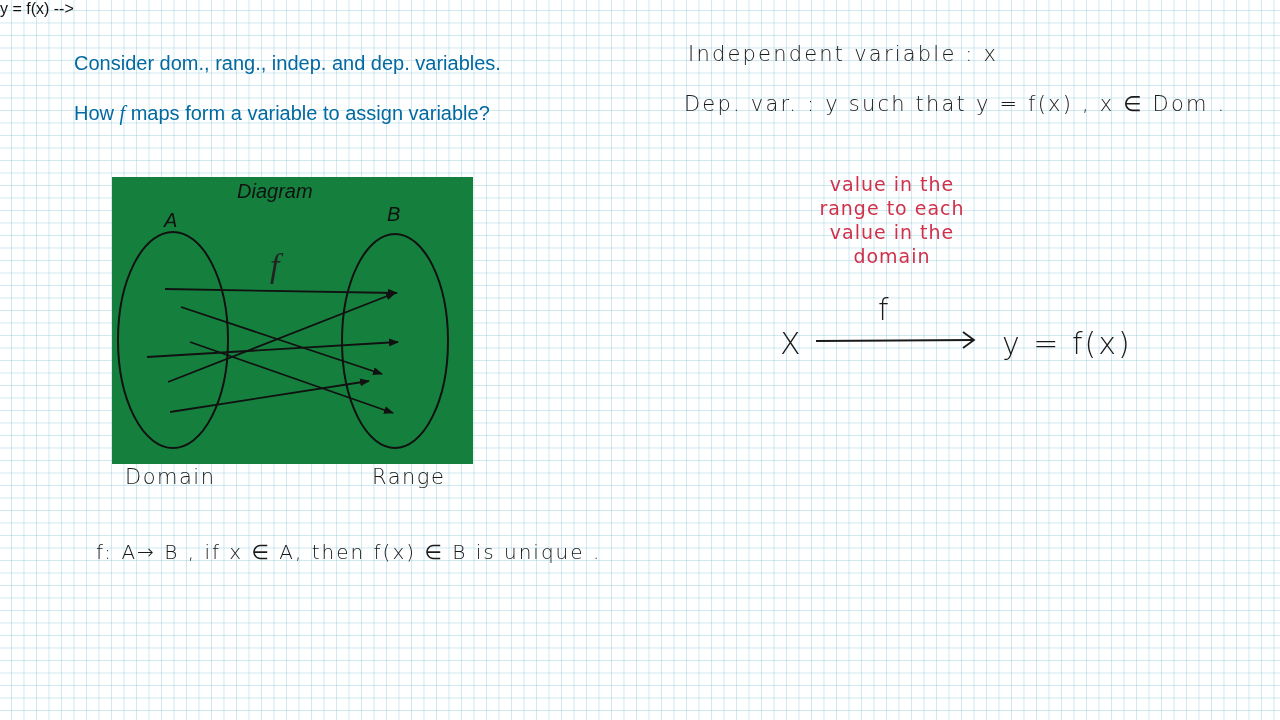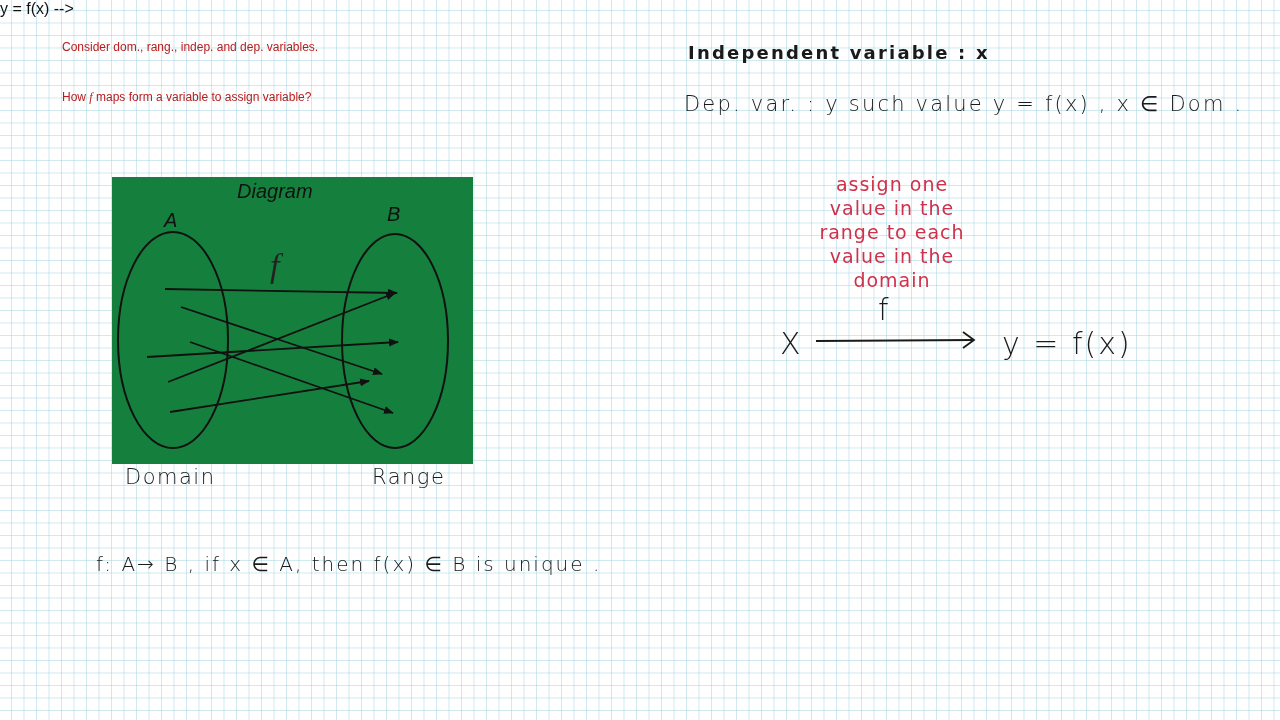--- a/index.html
+++ b/index.html
@@ -16,24 +16,24 @@
       linear-gradient(to right, rgba(150, 205, 220, 0.45) 1px, transparent 1px),
       linear-gradient(to bottom, rgba(150, 205, 220, 0.45) 1px, transparent 1px);
     background-size: 12.5px 12.5px;
     background-position: 11px 10px;
     font-family: "Liberation Sans", sans-serif;
     color: #111;
   }
   .typed {
     position: absolute;
     font-family: "Liberation Sans", sans-serif;
-    font-size: 12px;
-    color: #b91c1c;
+    font-size: 20px;
+    color: #0369a1;
     white-space: nowrap;
-    margin: 0;
+    margin: 12px;
   }
   .typed .fsym {
     font-family: "Liberation Serif", serif;
     font-style: italic;
   }
   .hand {
     position: absolute;
     font-family: "DejaVu Sans", sans-serif;
     font-weight: 300;
     color: #1a1a1a;
@@ -104,29 +104,28 @@
         <line x1="58" y1="235" x2="257" y2="204" marker-end="url(#ah)"></line>
       </g>
   </svg>
 </div>
 
 
 <div class="hand" style="left:125px; top:465px; font-size:21px;">Domain</div>
 <div class="hand" style="left:372px; top:465px; font-size:21px;">Range</div>
 
 
-<div class="hand" style="left:96px; top:540px; font-size:20px; letter-spacing:2px;margin-top:12px;">f: A→ B ,  if  x ∈ A, then  f(x) ∈ B  is unique .</div>
+<div class="hand" style="left:96px; top:540px; font-size:20px; letter-spacing:2px;">f: A→ B ,  if  x ∈ A, then  f(x) ∈ B  is unique .</div>
 
 
-<div class="hand" style="left:688px; top:42px; font-size:18px; letter-spacing:2.2px;font-weight:bold;">Independent variable  :  x</div>
-<div class="hand" style="left:684px; top:92px; font-size:21px; letter-spacing:2.2px;">Dep. var. :  y  such value  y = f(x) ,  x ∈  Dom .</div>
+<div class="hand" style="left:688px; top:42px; font-size:21px; letter-spacing:2.2px;">Independent variable  :  x</div>
+<div class="hand" style="left:684px; top:92px; font-size:21px; letter-spacing:2.2px;">Dep. var. :  y  such that  y = f(x) ,  x ∈  Dom .</div>
 
 
 <div class="red-note">
-  <span>assign one</span>
   <span>value in the</span>
   <span>range to each</span>
   <span>value in the</span>
   <span>domain</span>
 </div>
 
  y = f(x) --&gt;
 <svg class="map-arrow" width="380" height="100" viewBox="0 0 380 100">
   <text x="10" y="69" font-family="DejaVu Sans, sans-serif" font-weight="300" font-size="30" fill="#1a1a1a">X</text>
   <text x="108" y="35" font-family="DejaVu Sans, sans-serif" font-weight="300" font-size="30" fill="#1a1a1a">f</text>

